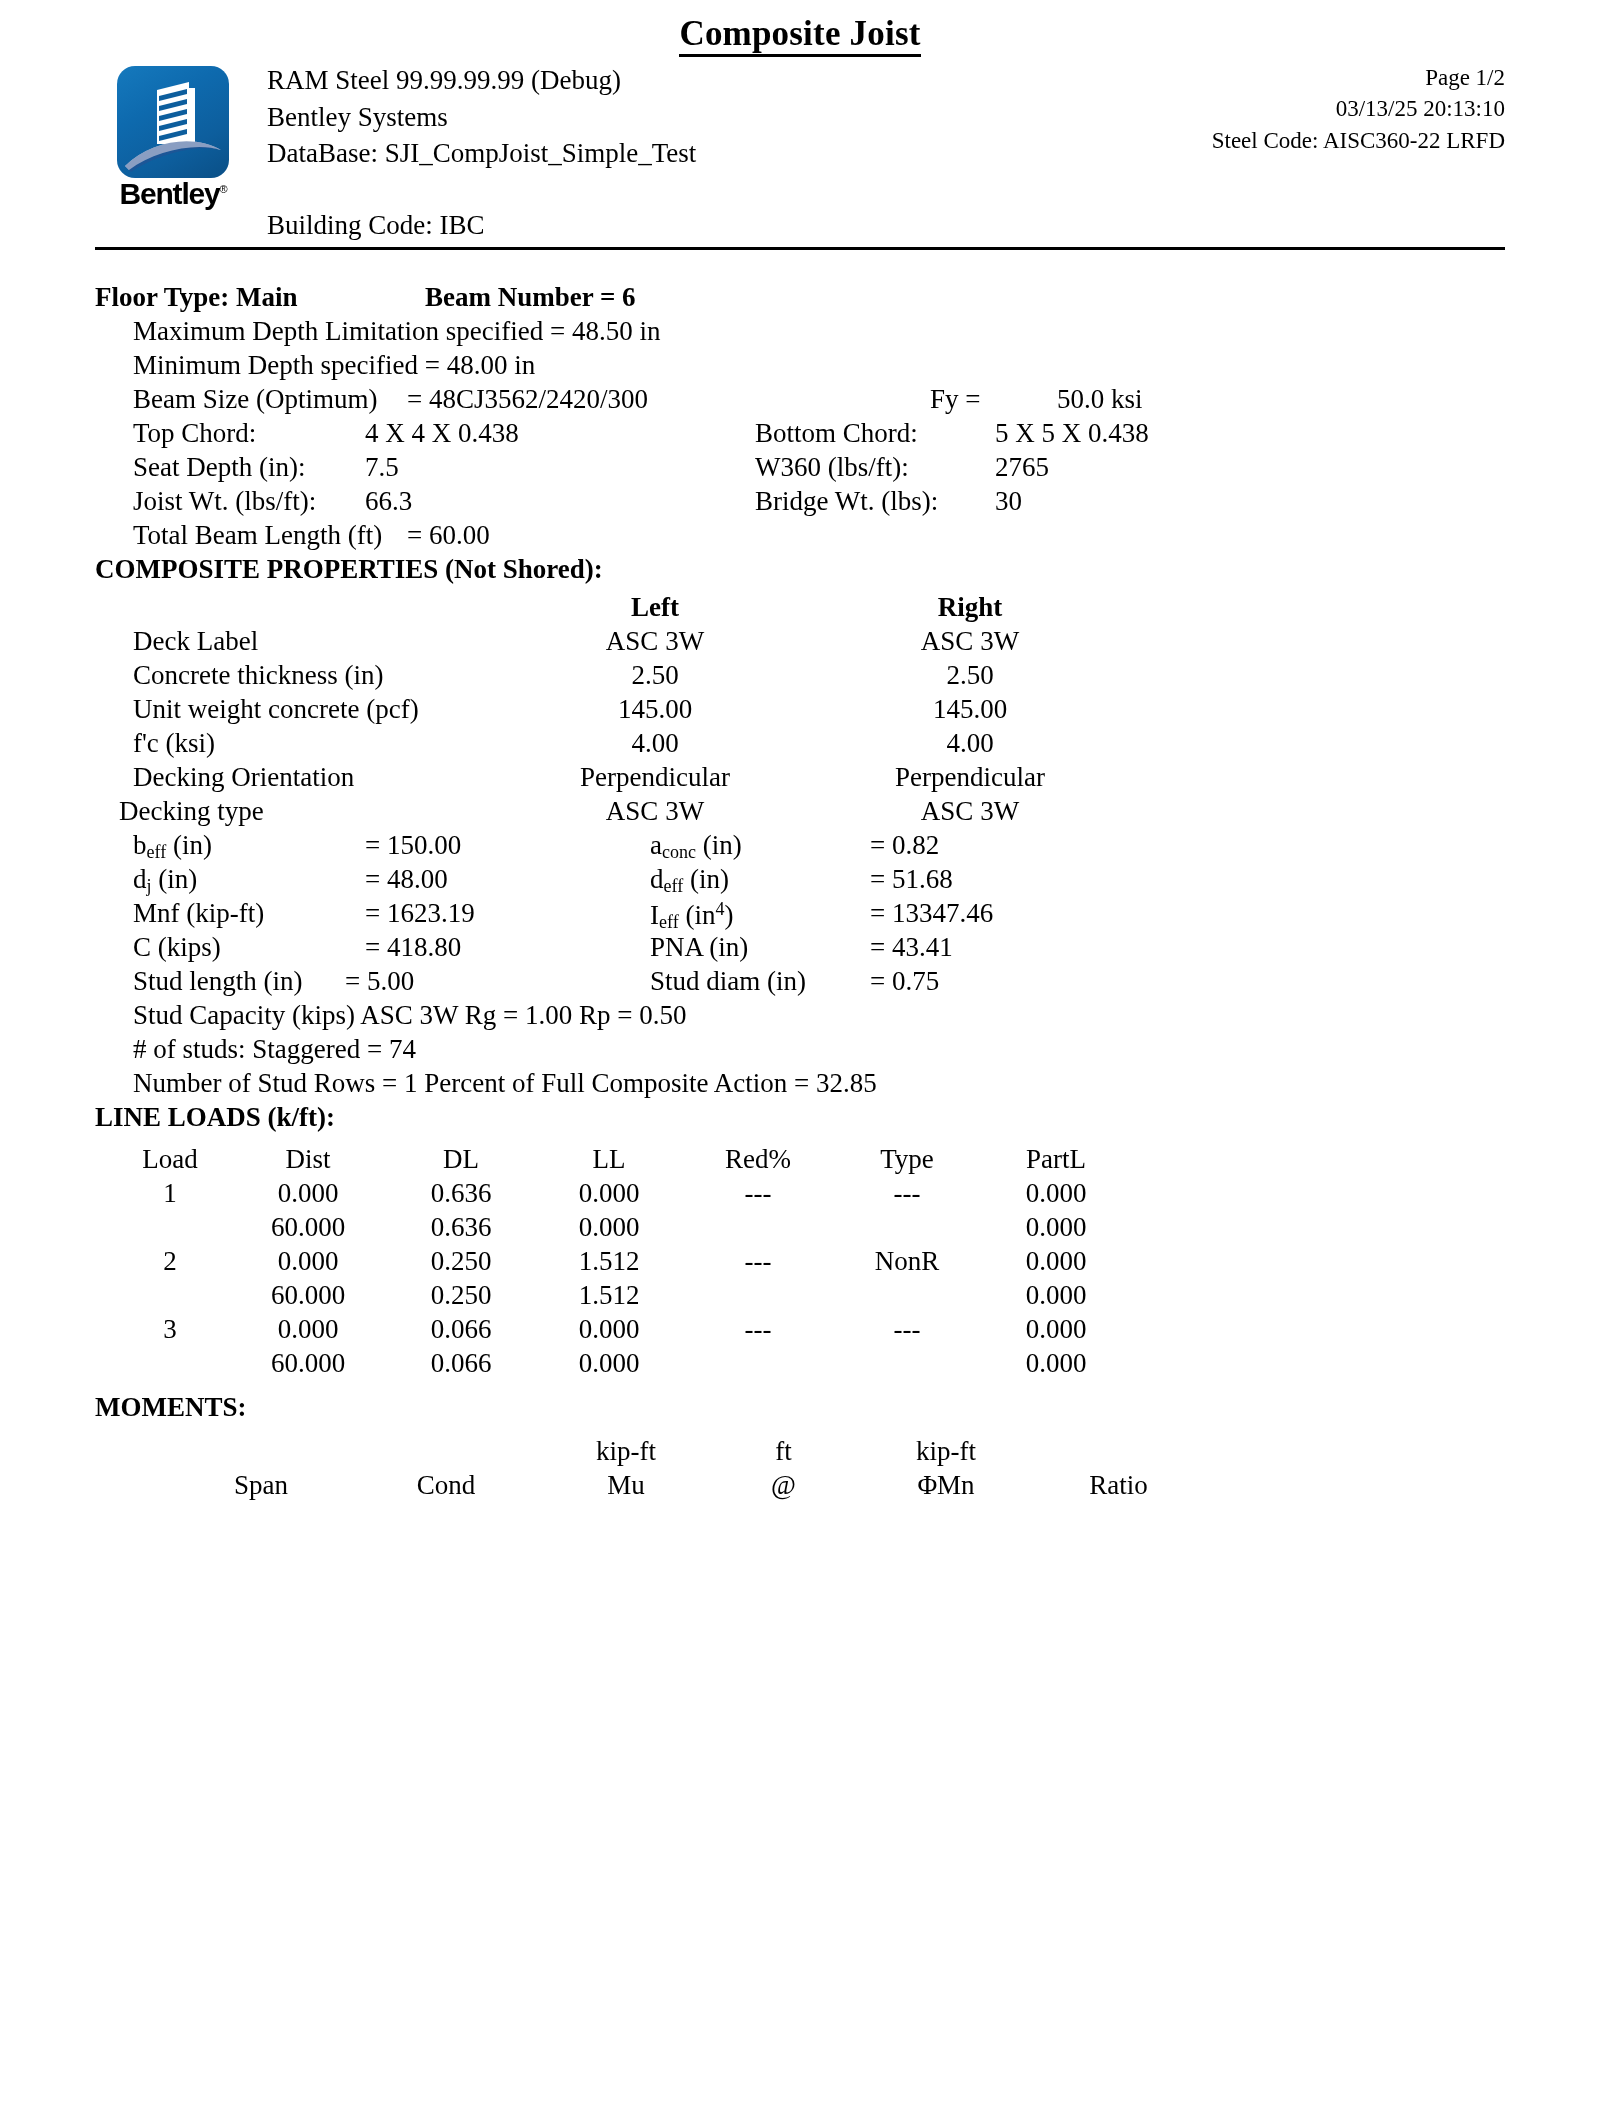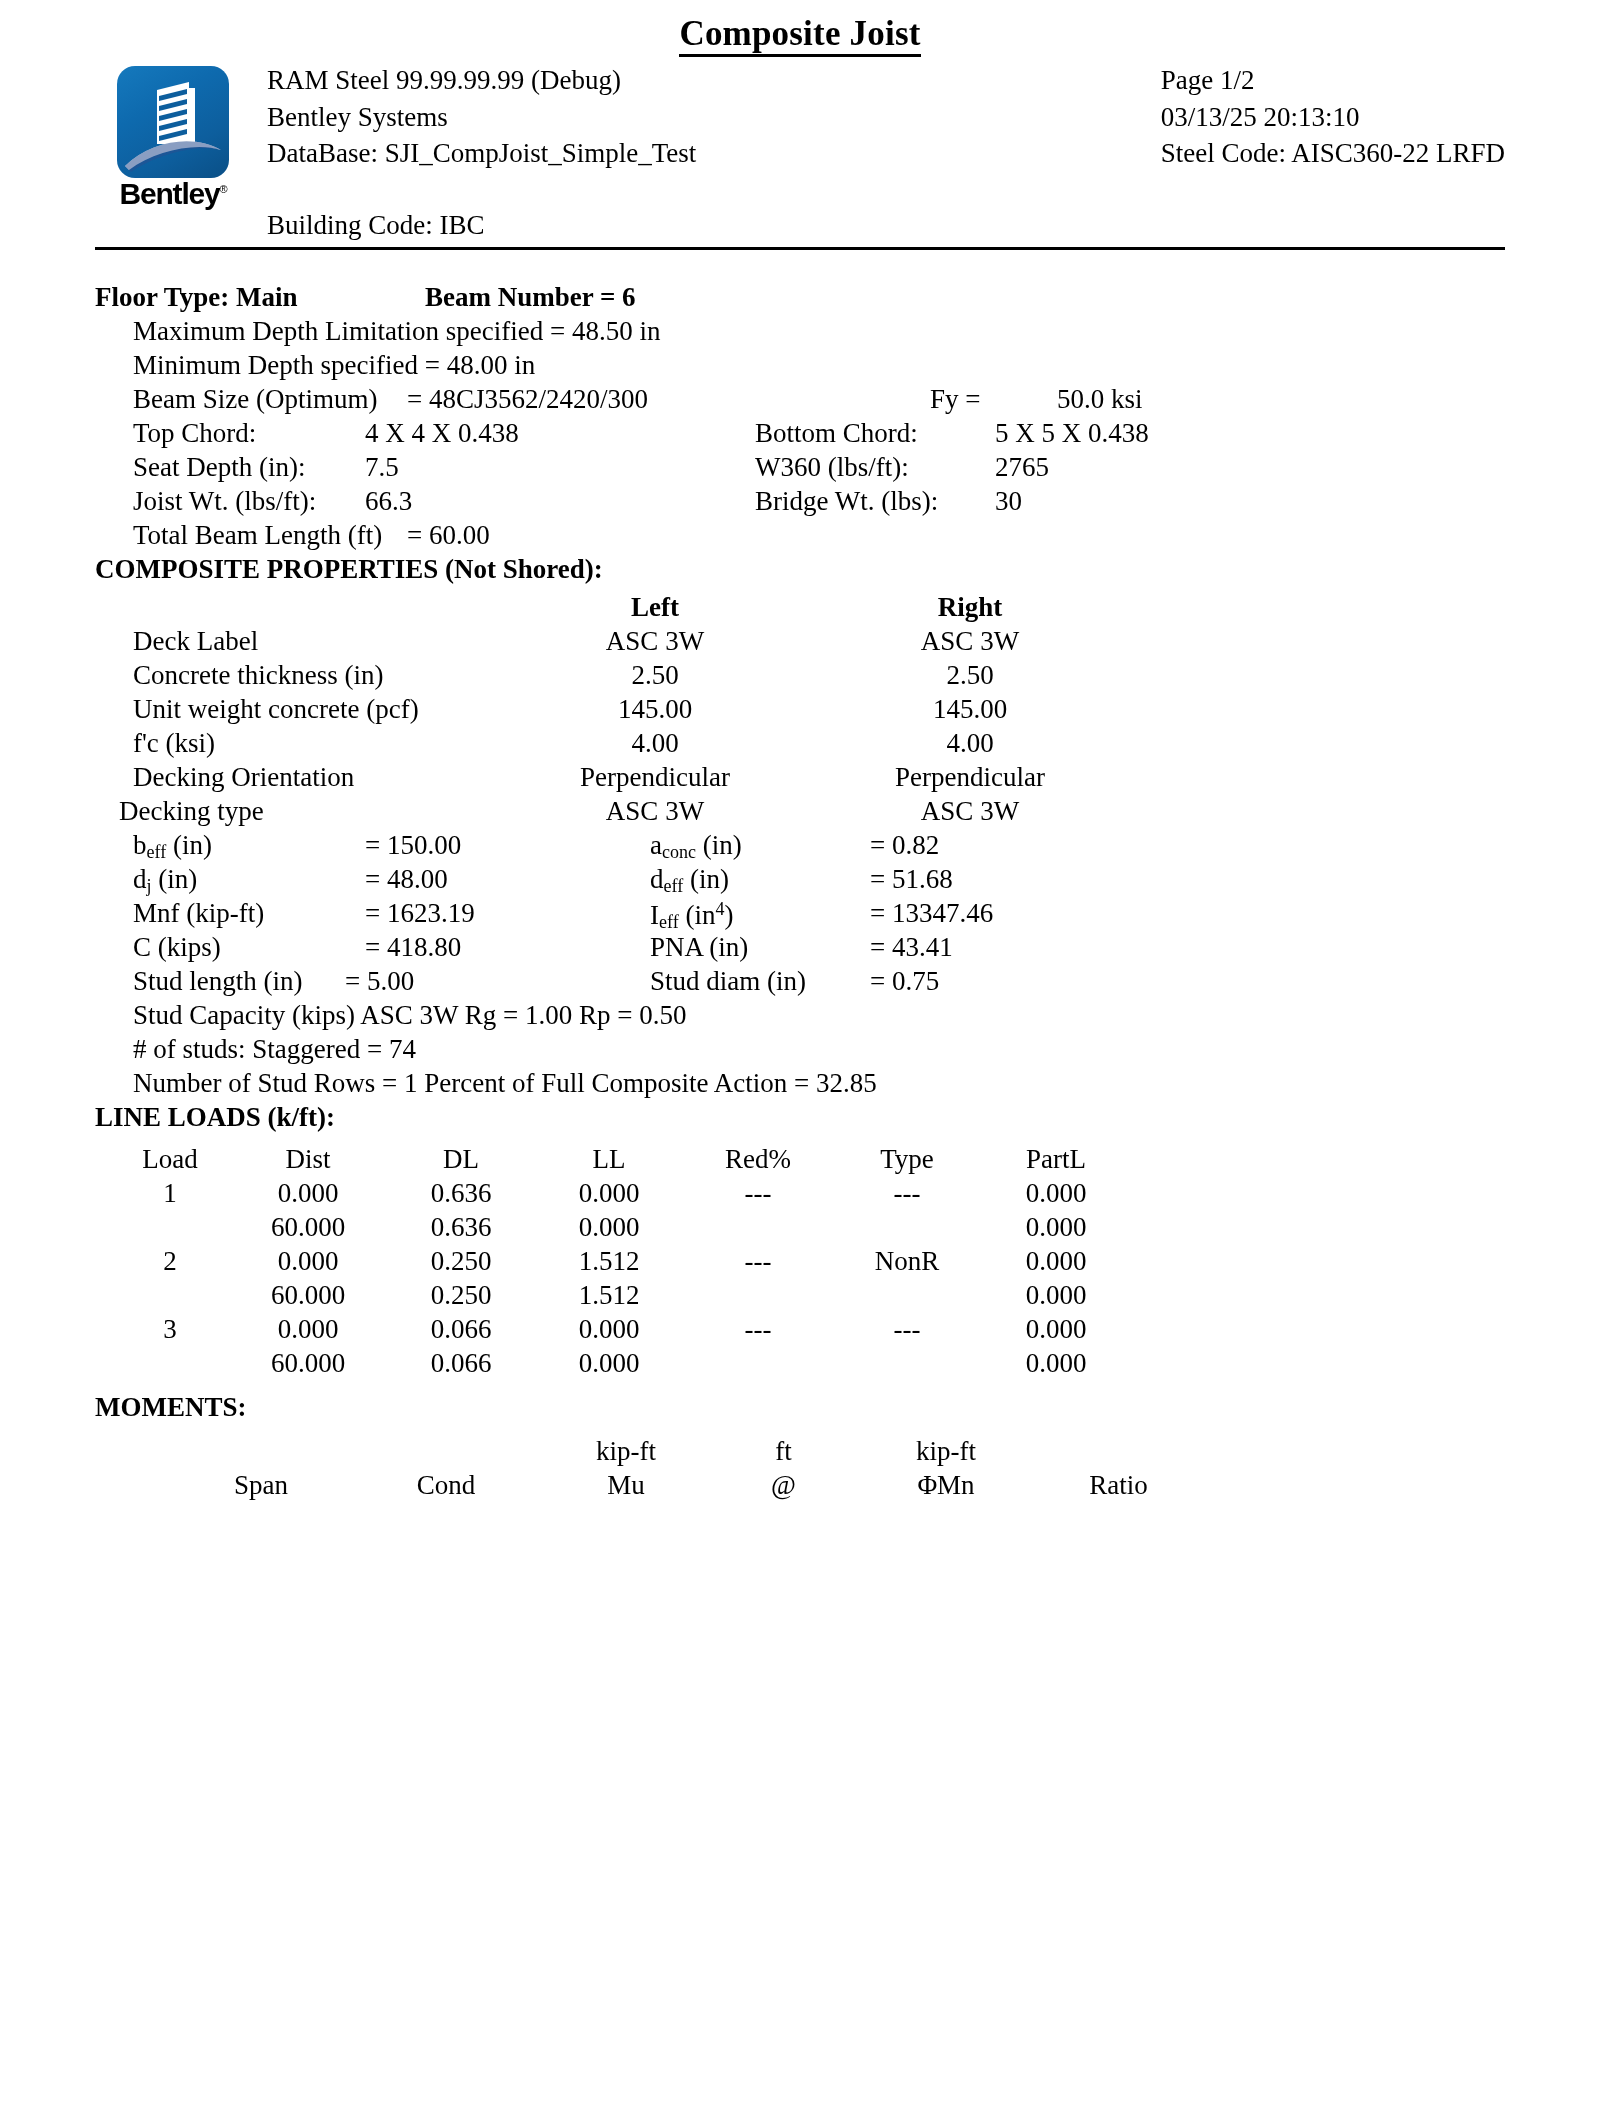--- a/index.html
+++ b/index.html
@@ -79,22 +79,23 @@
     position: absolute;
     left: 172px;
     top: 0;
     font-size: 27px;
     line-height: 1.36;
   }
   .hdr-right {
     position: absolute;
     right: 0;
     top: 0;
-    font-size: 27px;
+    font-size: 23px;
     line-height: 1.36;
+    text-align: right;
   }
   .hdr-left div, .hdr-right div { white-space: nowrap; }
   .hdr-bcode {
     position: absolute;
     left: 172px;
     top: 148px;
     font-size: 27px;
     white-space: nowrap;
   }
 

